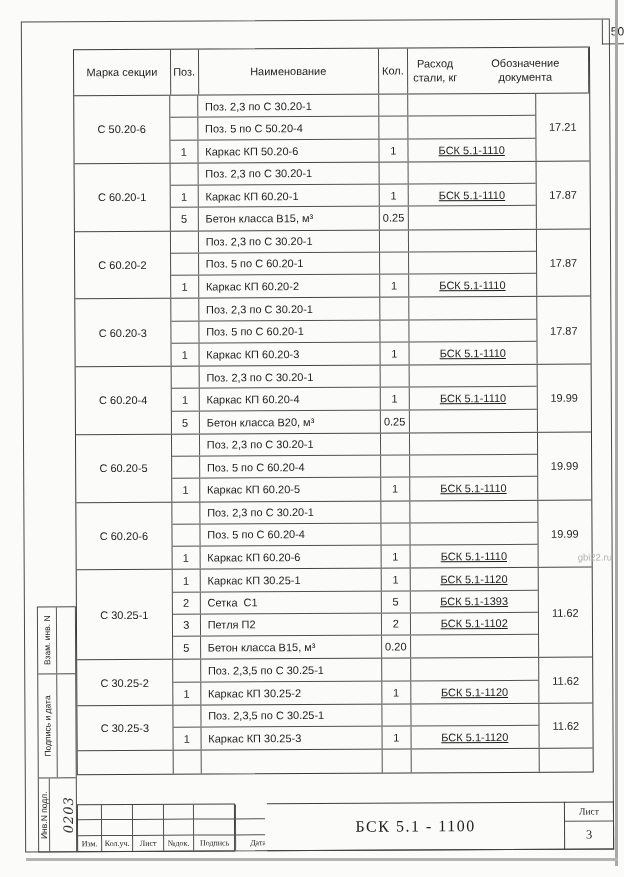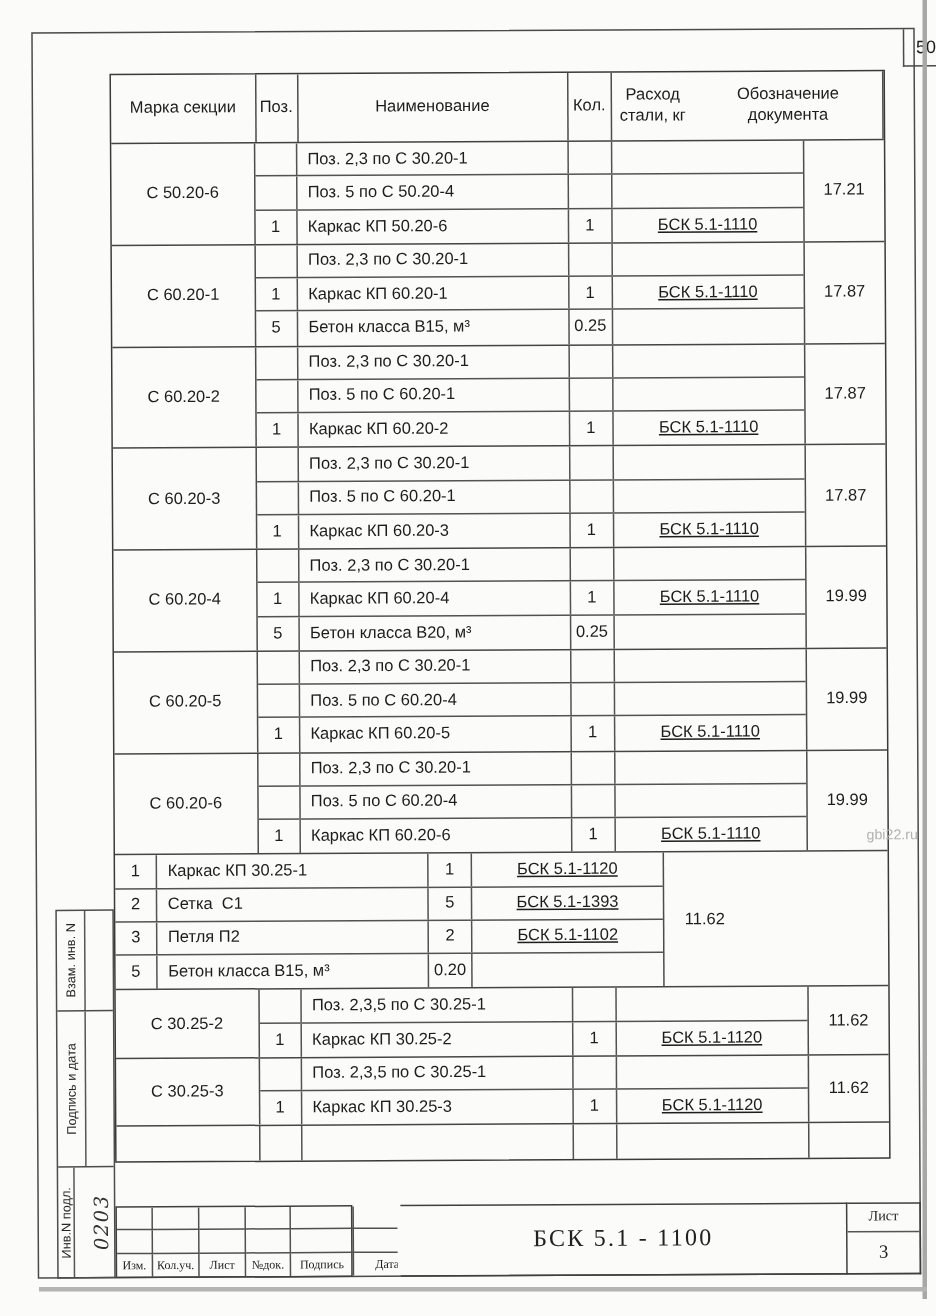--- a/index.html
+++ b/index.html
@@ -262,20 +262,21 @@
             <div class="row">
               <div class="cell c-poz">1</div>
               <div class="cell c-name">Каркас КП 60.20-6</div>
               <div class="cell c-qty">1</div>
               <div class="cell c-doc">БСК 5.1-1110</div>
             </div>
           </div>
           <div class="cell rashod-cell">19.99</div>
         </div>
         <div class="section">
+          <div class="cell marka-cell">С 30.25-1</div>
           <div class="rows">
             <div class="row">
               <div class="cell c-poz">1</div>
               <div class="cell c-name">Каркас КП 30.25-1</div>
               <div class="cell c-qty">1</div>
               <div class="cell c-doc">БСК 5.1-1120</div>
             </div>
             <div class="row">
               <div class="cell c-poz">2</div>
               <div class="cell c-name">Сетка  С1</div>

